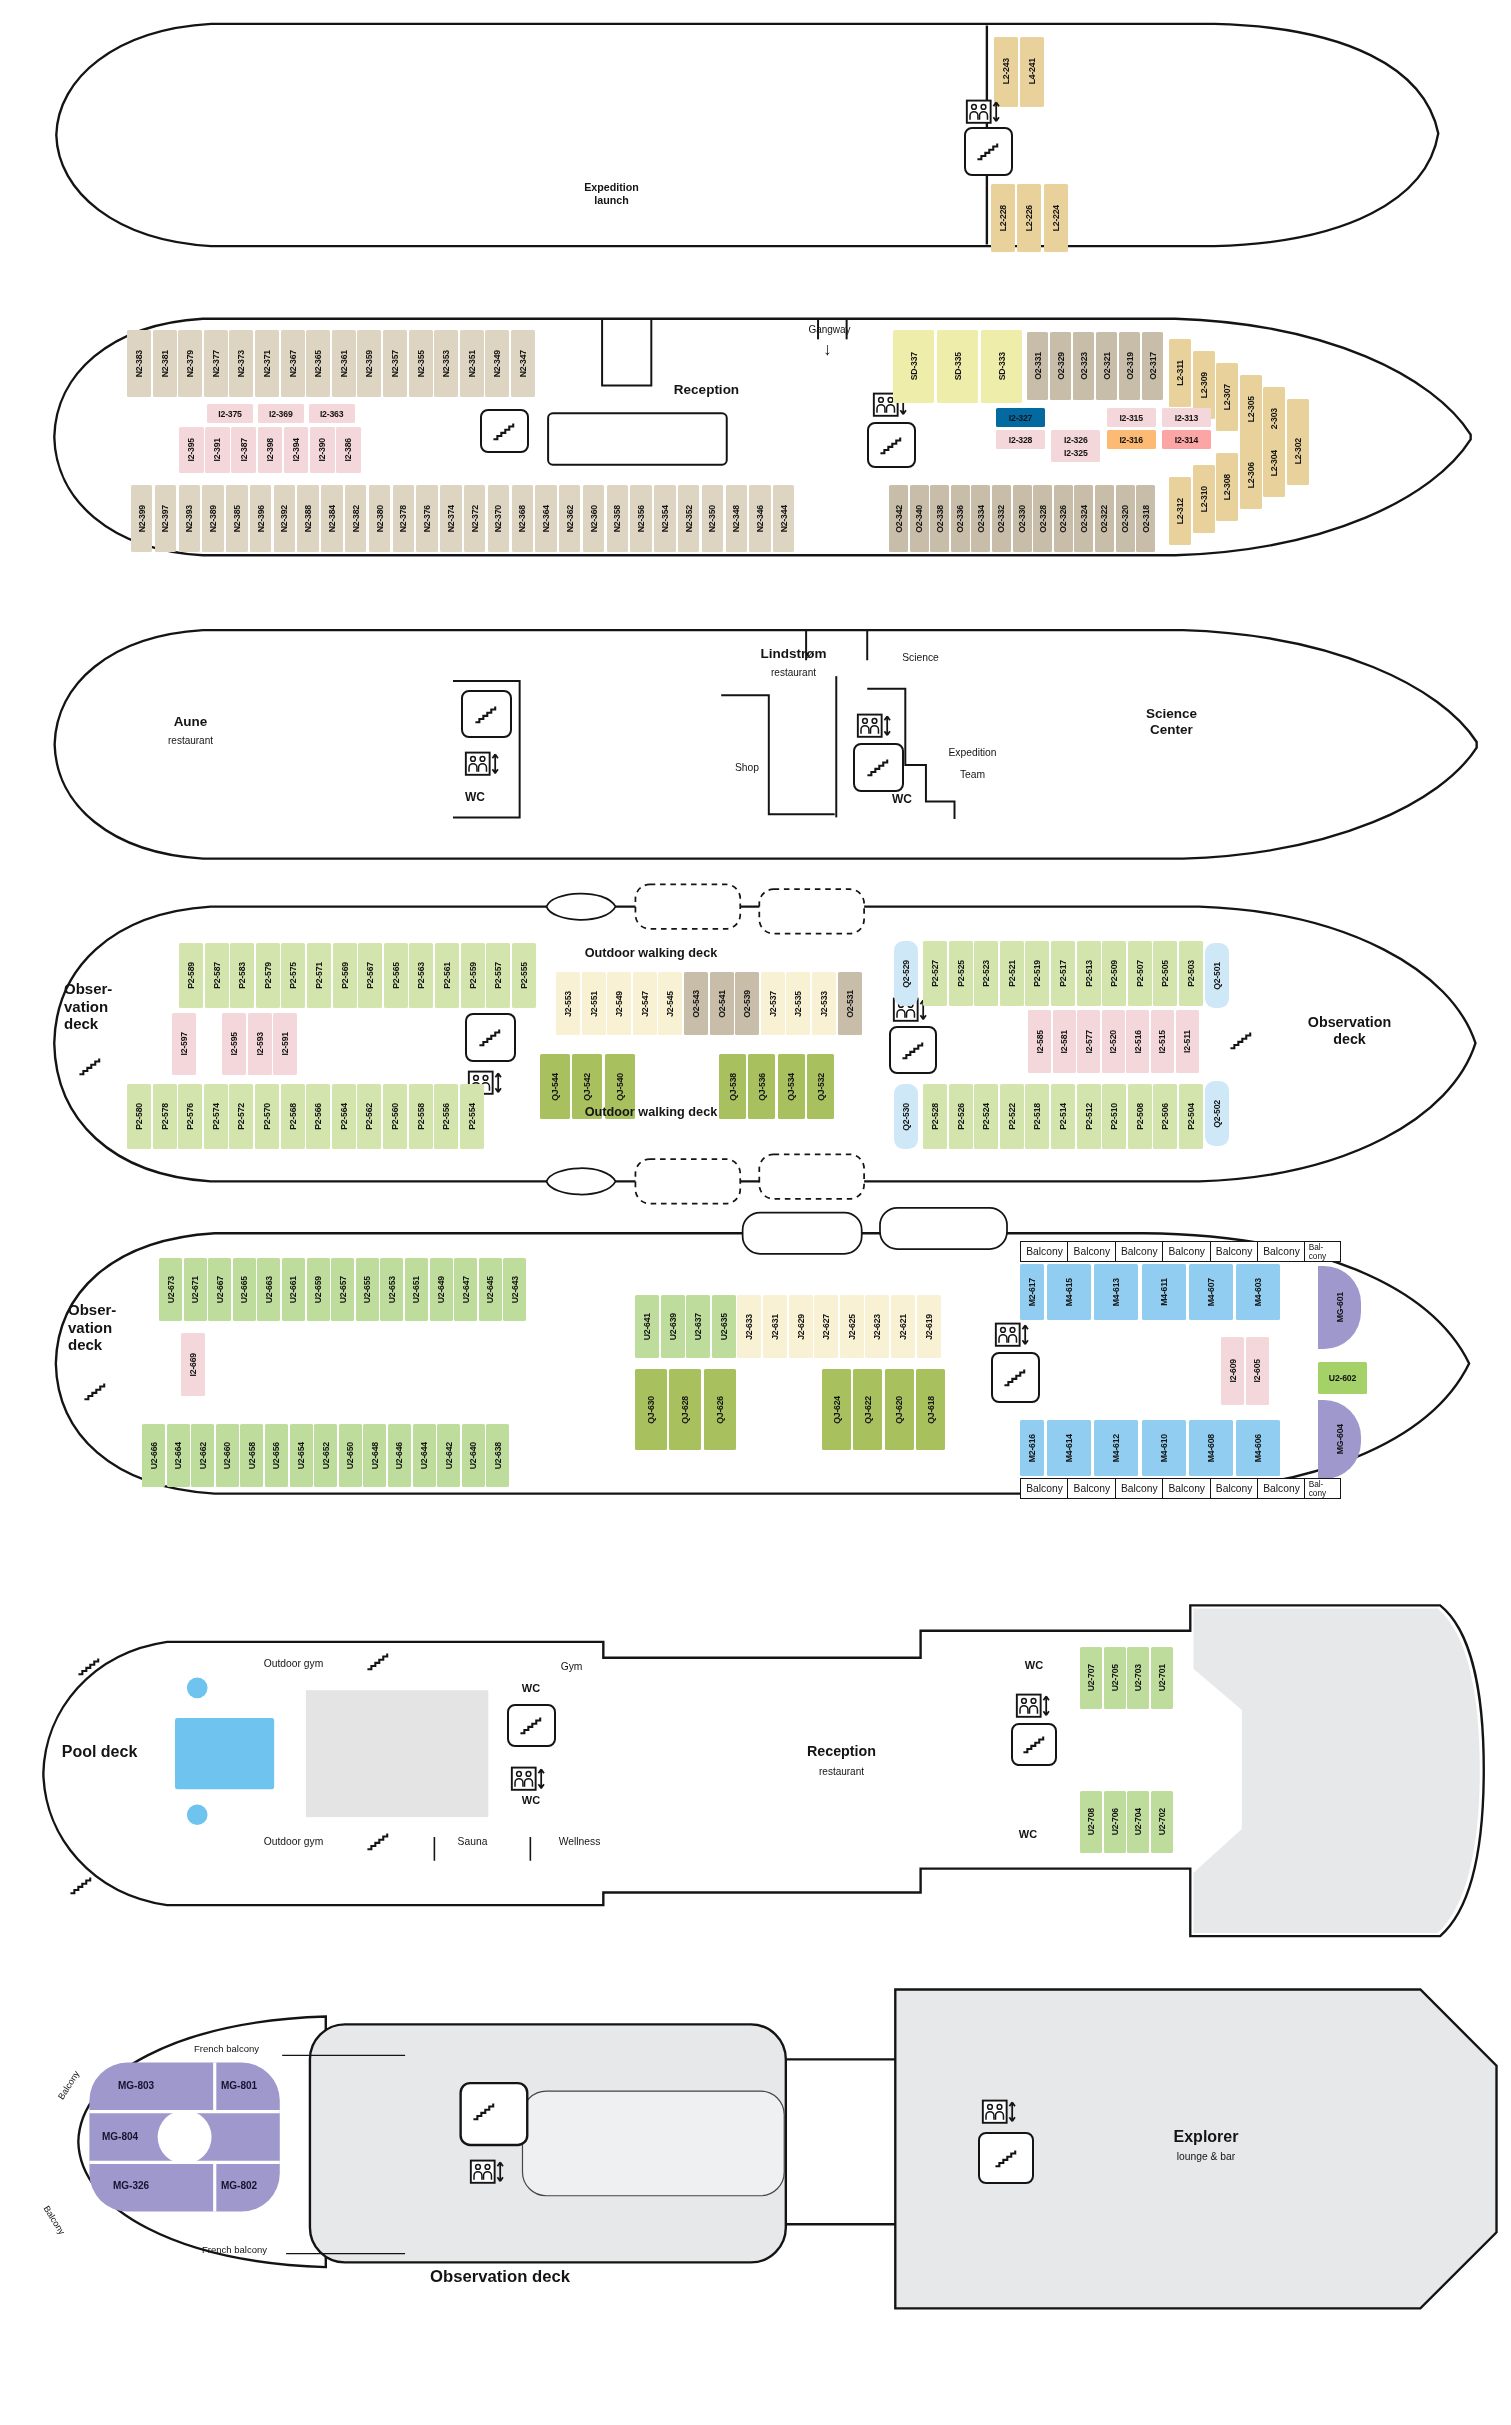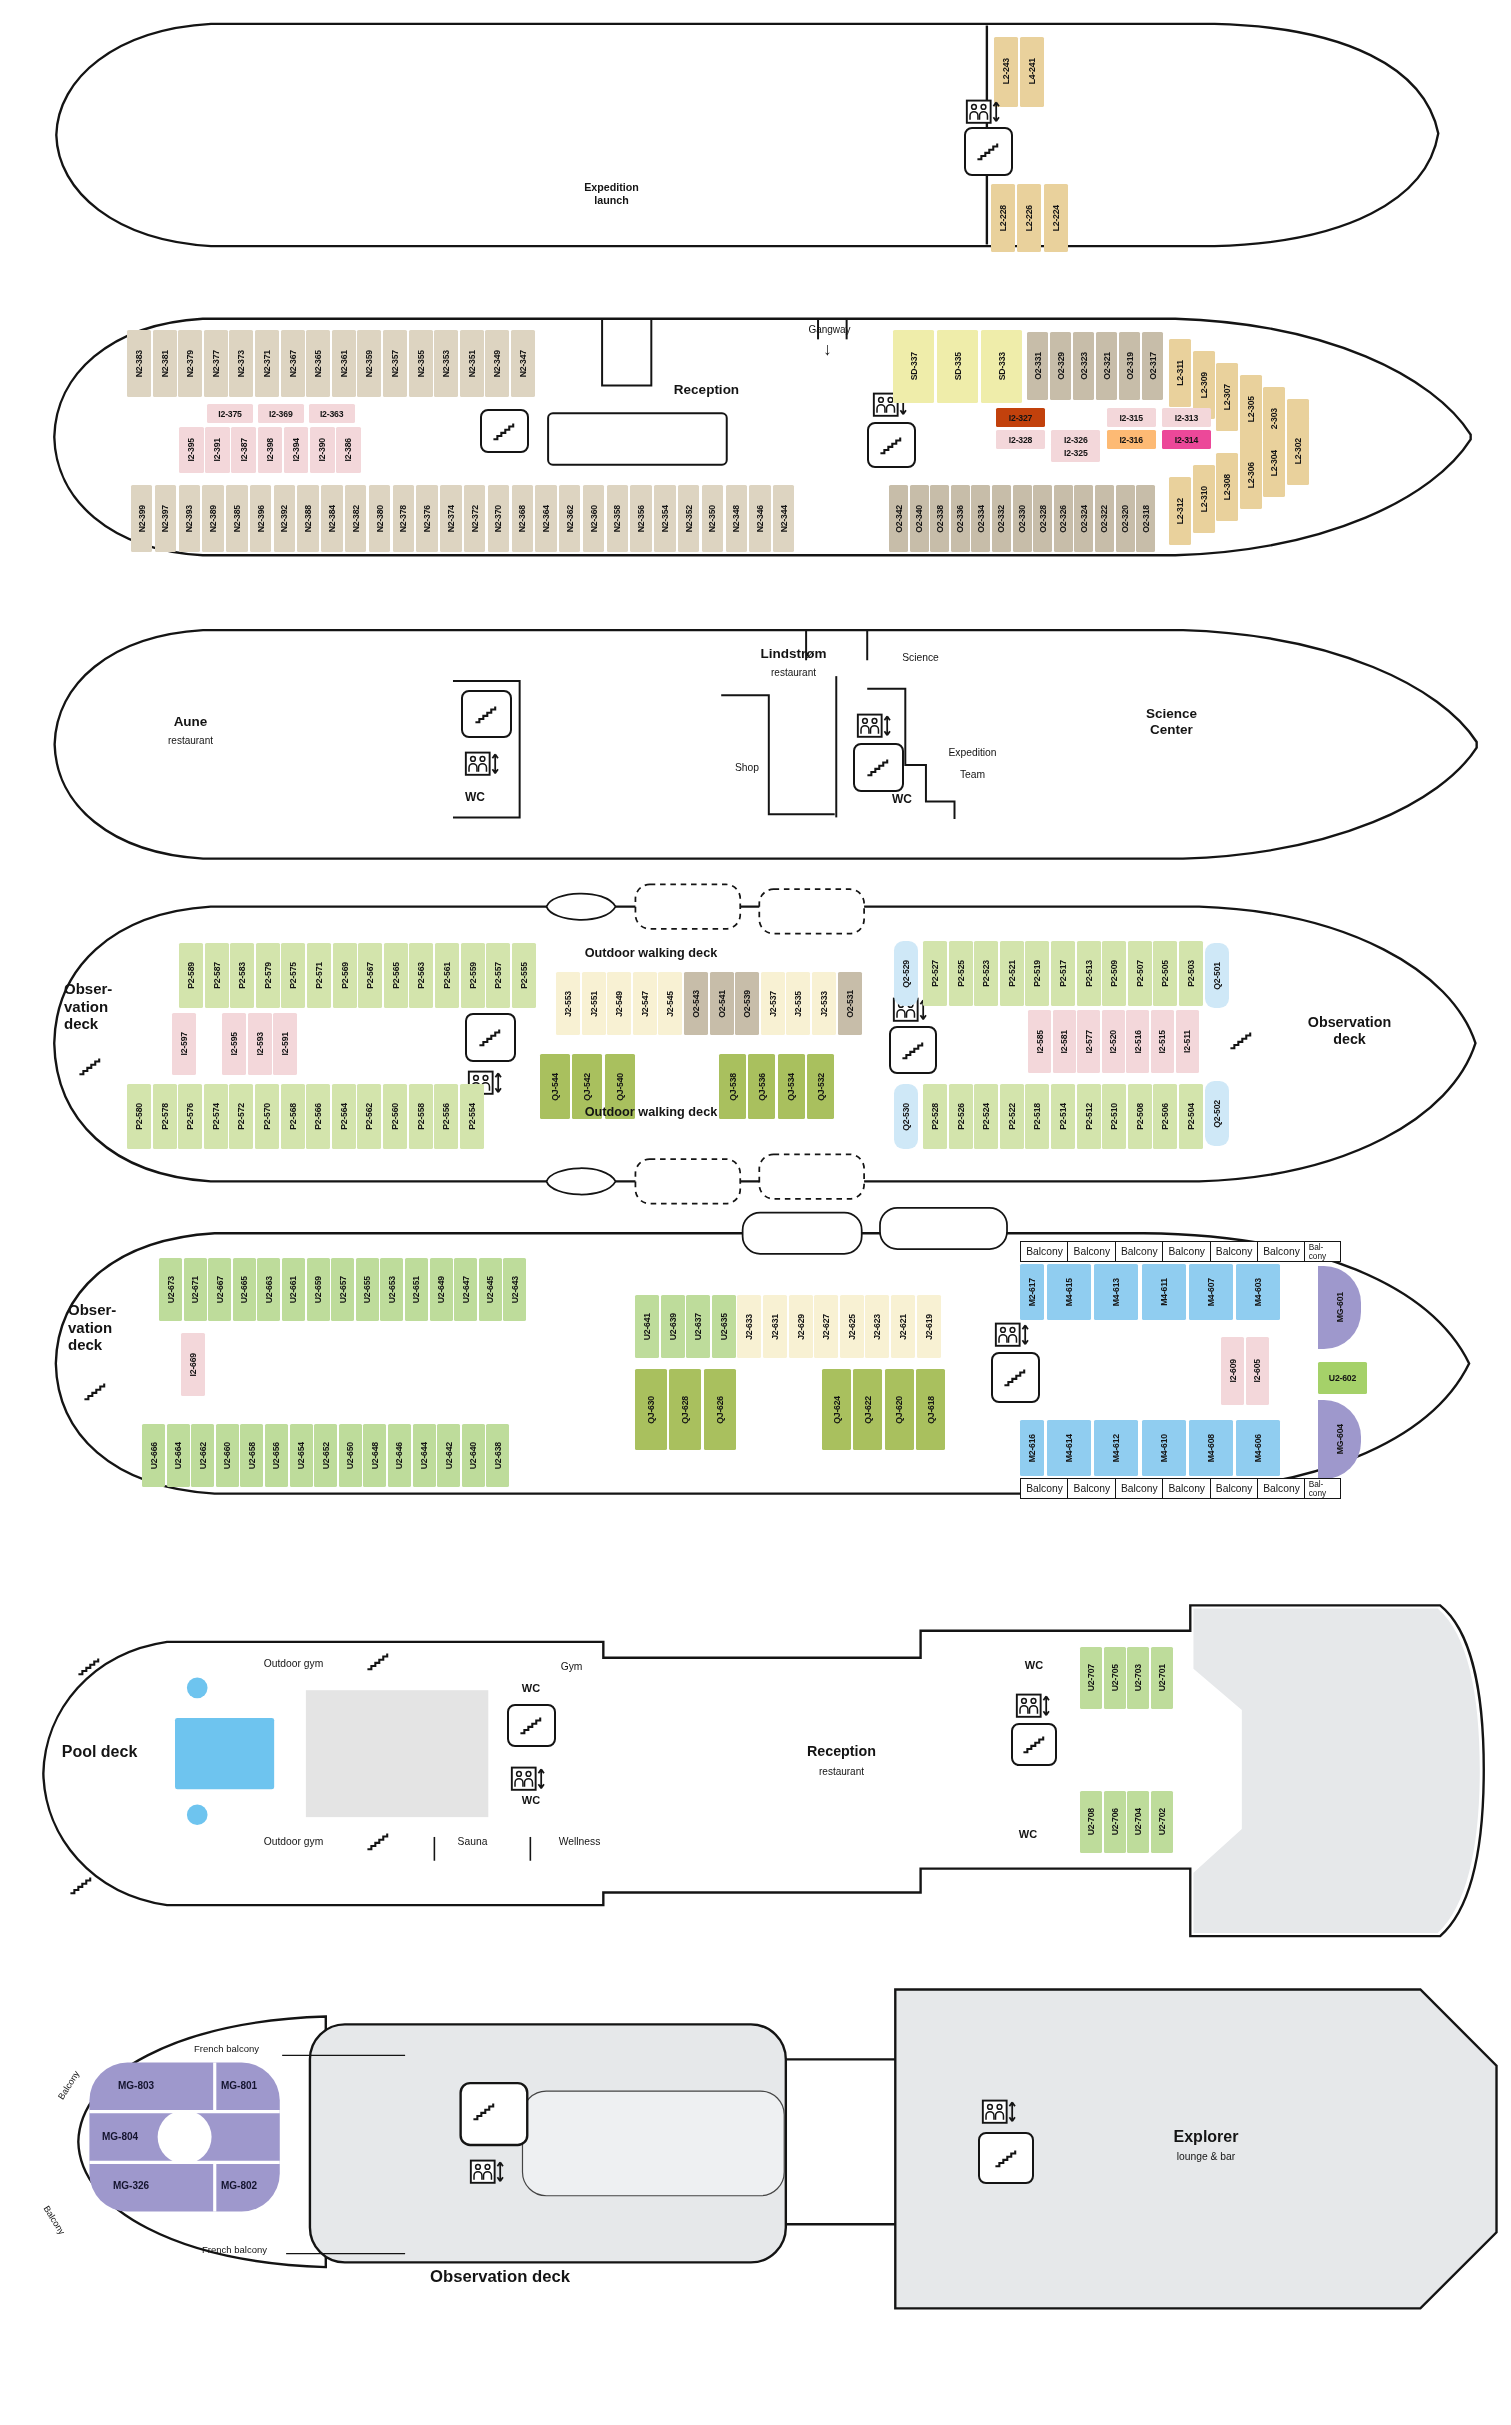--- a/index.html
+++ b/index.html
@@ -253,21 +253,21 @@
           <span>L2-305</span>
         </div>
         <div class="cabin" style="background: rgb(233, 209, 156);">
           <span>L2-303</span>
         </div>
         <div class="cabin" style="background: rgb(233, 209, 156);">
           <span>L2-301</span>
         </div>
       </div>
     <div class="hrow" style="left:964px;top:102px;--cw:49px;--ch:19px;gap:6.3px">
-        <div class="cabin" style="background: #c2410c;">
+        <div class="cabin" style="background: #0369a1;">
           <span>I2-327</span>
         </div>
         <div class="cabin" style="background: rgb(243, 215, 218); margin-top: 35px;">
           <span>I2-325</span>
         </div>
         <div class="cabin" style="background: rgb(243, 215, 218);">
           <span>I2-315</span>
         </div>
         <div class="cabin" style="background: rgb(243, 215, 218);">
           <span>I2-313</span>
@@ -276,21 +276,21 @@
     <div class="hrow" style="left:964px;top:124px;--cw:49px;--ch:19px;gap:6.3px">
         <div class="cabin" style="background: rgb(243, 215, 218);">
           <span>I2-328</span>
         </div>
         <div class="cabin" style="background: rgb(243, 215, 218);">
           <span>I2-326</span>
         </div>
         <div class="cabin" style="background: #fdba74;">
           <span>I2-316</span>
         </div>
-        <div class="cabin" style="background: #ec4899;">
+        <div class="cabin" style="background: #fca5a5;">
           <span>I2-314</span>
         </div>
       </div>
     <div class="vrow" style="left:99px;top:179px;--cw:21.4px;--ch:67px;gap:2.4px">
         <div class="cabin" style="background: rgb(221, 212, 193);">
           <span>N2-399</span>
         </div>
         <div class="cabin" style="background: rgb(221, 212, 193);">
           <span>N2-397</span>
         </div>

